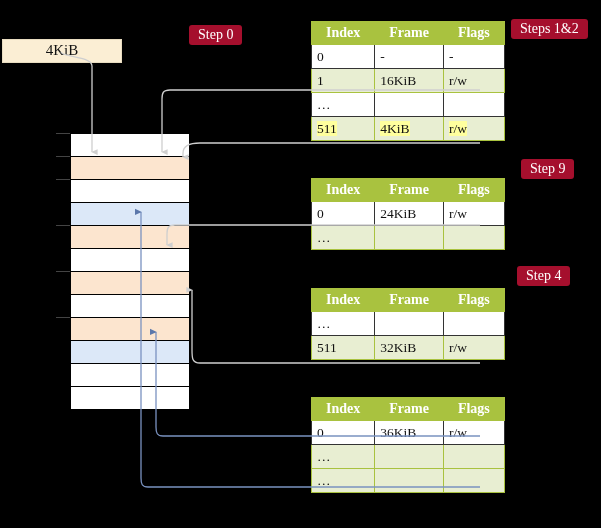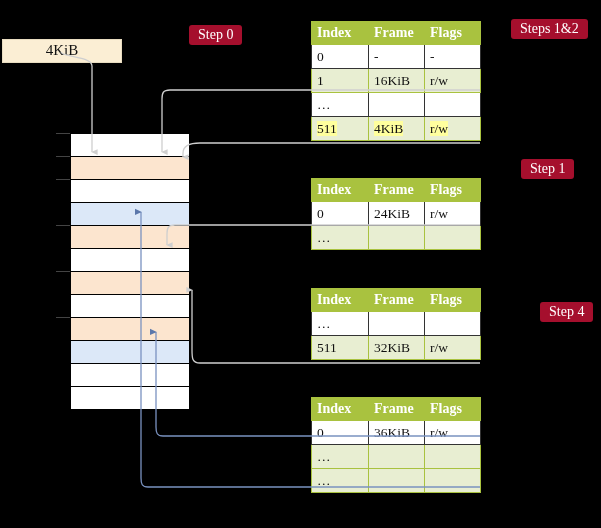--- a/index.html
+++ b/index.html
@@ -21,21 +21,21 @@
   .memcol{position:absolute;}
   .memrow{position:absolute;left:0;box-sizing:border-box;
           border:1px solid #000;width:120px;}
   .tick{position:absolute;height:1px;background:#444;width:14px;}
 
   
   table.pt{position:absolute;border-collapse:collapse;
            font-size:13.5px;color:#111;background:#fff;
            table-layout:fixed;}
   table.pt th{background:#a9c23f;color:#fff;font-weight:bold;
-              text-align:left;padding:2px 5px;font-size:14px;
+              text-align:left;padding:2px 14px;font-size:14px;
               border:1px solid #a9c23f;line-height:18px;}
   table.pt td{border:1px solid #5a5a2a;padding:2px 5px;
               line-height:19px;height:19px;overflow:hidden;
               white-space:nowrap;}
   table.pt tr.alt td{background:#e8eed2;border-color:#a9c23f;}
   table.pt tr.plain td{background:#fff;border-color:#333;}
   .hl{background:#ffff9e;}
   .colA{width:57px;} .colB{width:56px;} .colC{width:56px;}
 
   
@@ -68,22 +68,22 @@
       <div class="tick" style="left: -14px; top: 23px;"></div>
       <div class="tick" style="left: -14px; top: 46px;"></div>
       <div class="tick" style="left: -14px; top: 92px;"></div>
       <div class="tick" style="left: -14px; top: 138px;"></div>
       <div class="tick" style="left: -14px; top: 184px;"></div>
     </div>
 
   <div id="badges">
       <div class="badge" style="left: 189px; top: 25px;">Step 0</div>
       <div class="badge" style="left: 511px; top: 19px;">Steps 1&amp;2</div>
-      <div class="badge" style="left: 521px; top: 159px;">Step 1</div>
-      <div class="badge" style="left: 540px; top: 266px; margin-top: 36px;">Step 4</div>
+      <div class="badge" style="left: 521px; top: 159px;">Step 9</div>
+      <div class="badge" style="left: 517px; top: 266px;">Step 4</div>
     </div>
 
   <div id="tables">
       <table class="pt" style="left: 311px; top: 21px;">
         <colgroup>
           <col class="colA">
           <col class="colB">
           <col class="colC">
         </colgroup>
         <thead>

